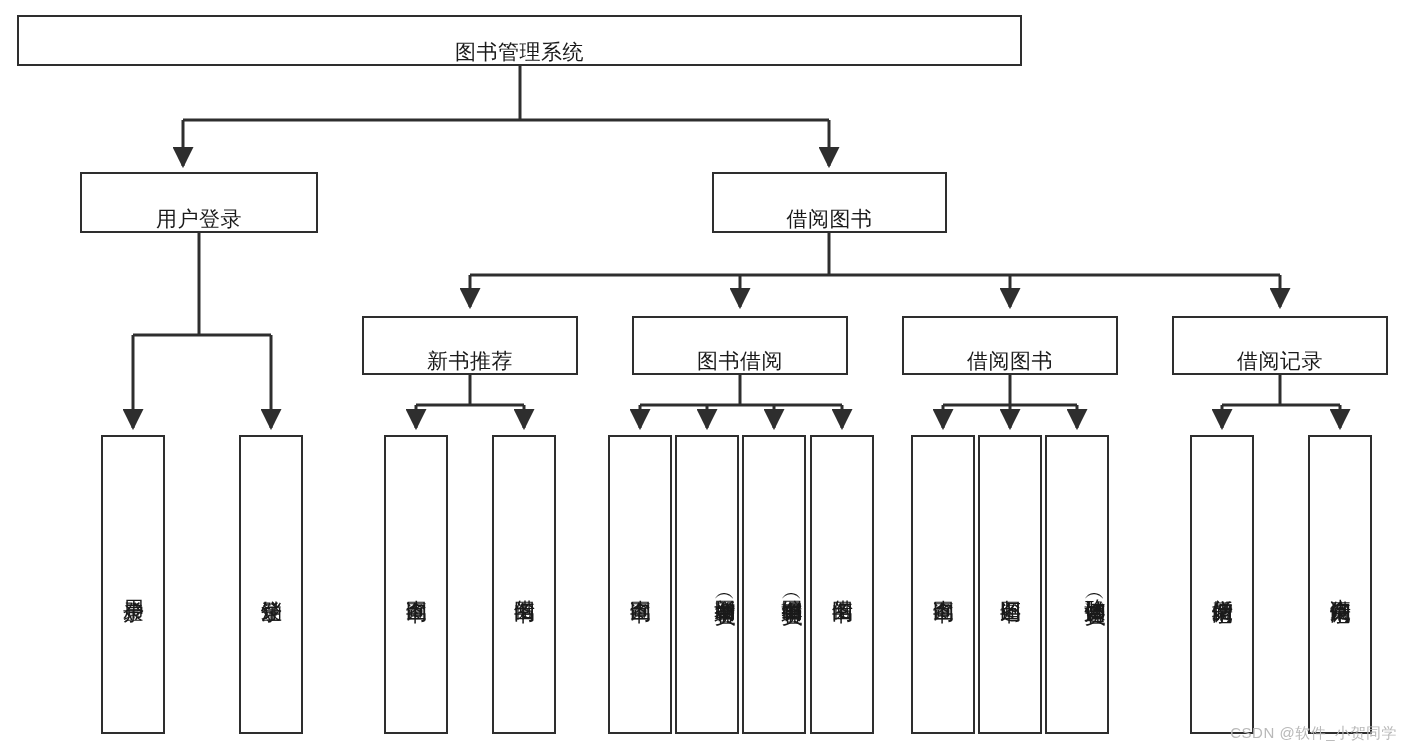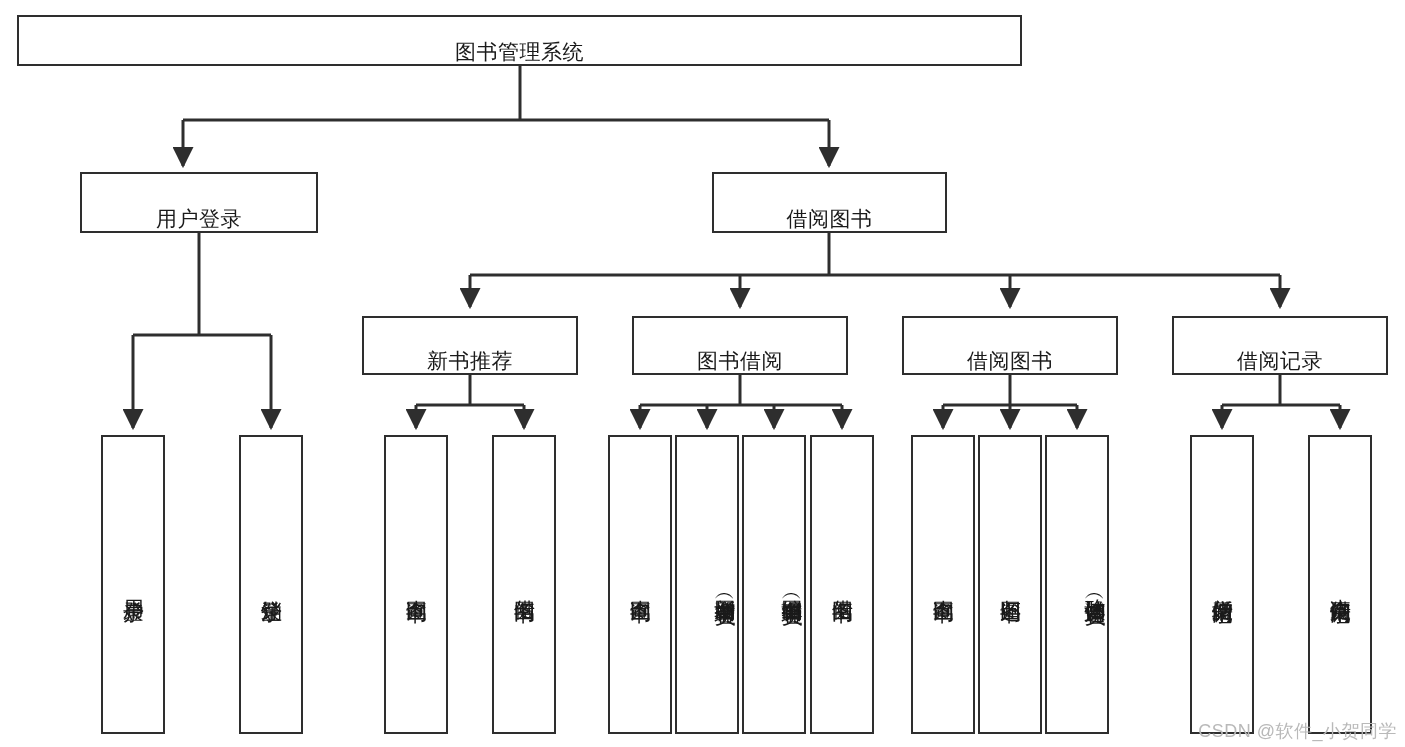--- a/index.html
+++ b/index.html
@@ -51,21 +51,21 @@
     padding-top: 4px;
   }
   .node-v.leaf-mid {
     align-items: center;
     padding-top: 0;
   }
   .watermark {
     position: absolute;
     right: 8px;
     bottom: 4px;
-    font-size: 18px;
+    font-size: 15px;
     color: #b9b9b9;
     white-space: nowrap;
     z-index: 3;
     letter-spacing: 0.5px;
   }
 </style>
 </head>
 <body>
 
 <div id="canvas">

